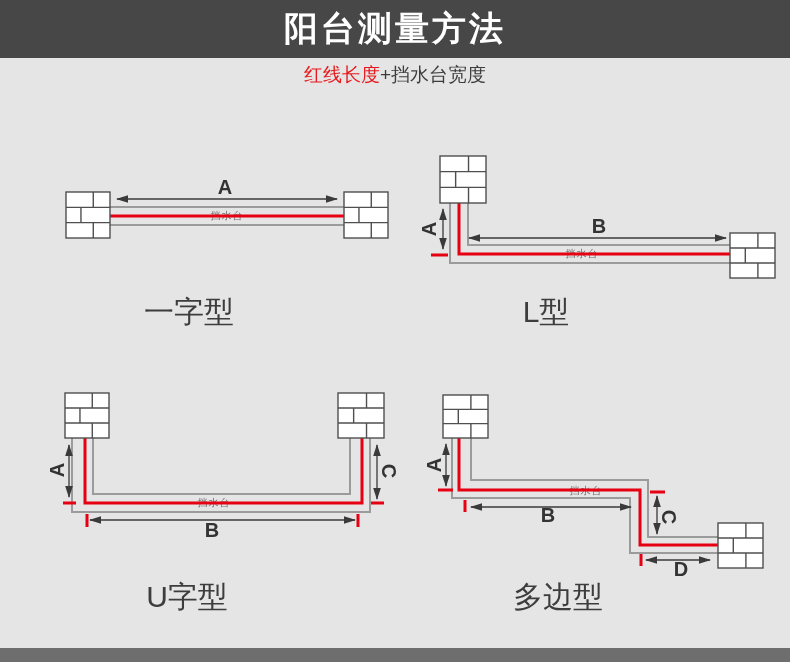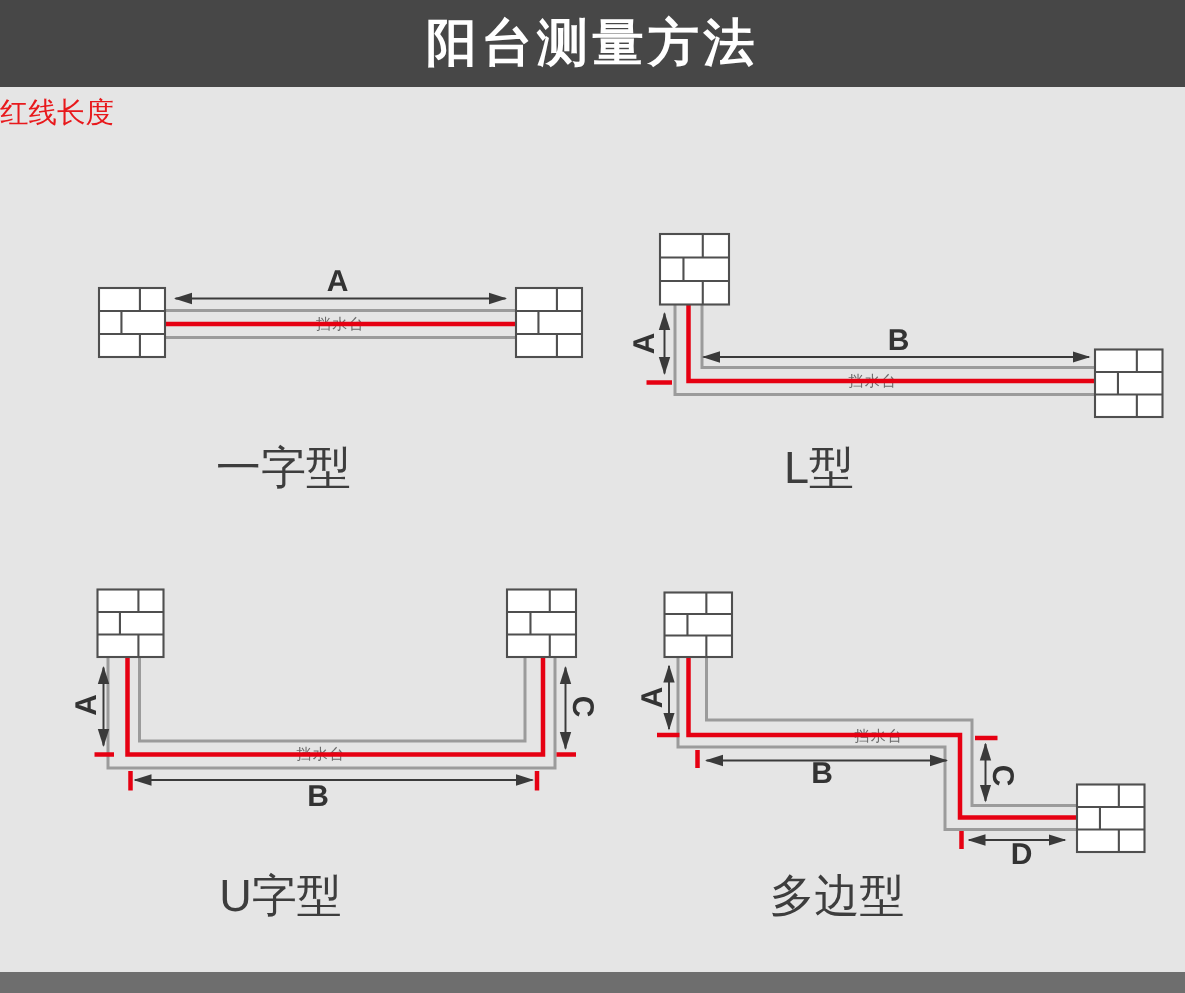--- a/index.html
+++ b/index.html
@@ -2,21 +2,21 @@
 <html style="--header-bg: #474747; --header-text: #ffffff; --subtitle-red: #e8191c; --red-line: #e60012; --gray-line: #9b9b9b; --block-line: #4f4f4f; --dim-text: #333333; --waterstop-text: #6b6b6b; --label-text: #3d3d3d; --bottom-bar: #6e6e6e;"><head>
 <meta charset="utf-8">
 <style>
   html,body{margin:0;padding:0;background:#ffffff;}
   .page{position:relative;width:790px;height:662px;background:#e5e5e5;overflow:hidden;
         font-family:"Liberation Sans","DejaVu Sans",sans-serif;}
   .header{position:absolute;left:0;top:0;width:790px;height:58px;
           background:var(--header-bg,#474747);display:flex;align-items:center;justify-content:center;}
   .header-title{color:var(--header-text,#ffffff);font-size:34px;font-weight:bold;letter-spacing:3px;}
   .subtitle{position:absolute;left:0;top:58px;width:790px;height:34px;display:flex;
-            align-items:center;justify-content:space-between;font-size:19px;color:var(--label-text,#333333);}
+            align-items:center;justify-content:center;font-size:19px;color:var(--label-text,#333333);}
   .subtitle .red{color:var(--subtitle-red,#e8191c);}
   svg.canvas{position:absolute;left:0;top:0;width:790px;height:662px;}
   .gl{stroke:var(--gray-line,#9b9b9b);stroke-width:2;fill:none;}
   .rl{stroke:var(--red-line,#e60012);stroke-width:3;fill:none;}
   .al{stroke:#3a3a3a;stroke-width:1.3;fill:none;}
   .dim{fill:var(--dim-text,#333333);font-size:20px;font-weight:bold;text-anchor:middle;}
   .ws{fill:var(--waterstop-text,#6b6b6b);font-size:10px;text-anchor:middle;letter-spacing:1px;}
   .tlabel{fill:var(--label-text,#3d3d3d);font-size:30px;text-anchor:middle;}
   g.brick rect{fill:#ffffff;stroke:var(--block-line,#4f4f4f);stroke-width:1.4;}
   g.brick line{stroke:var(--block-line,#4f4f4f);stroke-width:1.4;}
@@ -26,20 +26,21 @@
 <body>
 
 <div class="page">
 
   <div class="header">
     <span class="header-title">阳台测量方法</span>
   </div>
 
   <div class="subtitle">
     <span class="red">红线长度</span>
+      <span>+挡水台宽度</span>
   </div>
 
   <svg class="canvas" viewBox="0 0 790 662">
     <defs>
       <marker id="ah" viewBox="0 0 12 10" refX="11" refY="5" markerWidth="12" markerHeight="10" orient="auto-start-reverse" markerUnits="userSpaceOnUse">
         <path d="M0,1.2 L12,5 L0,8.8 Z" fill="#3a3a3a"></path>
       </marker>
     </defs>
 
     <g>

